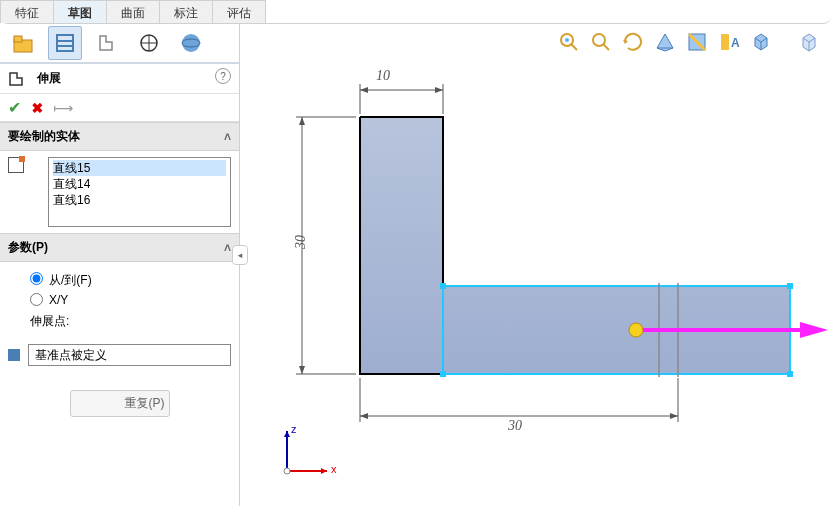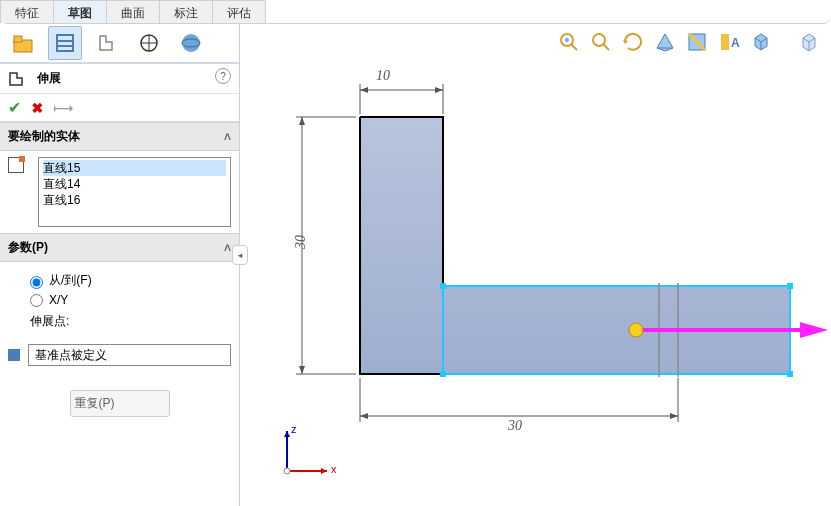--- a/index.html
+++ b/index.html
@@ -20,36 +20,36 @@
 .help-q { position: absolute; right: 8px; top: 4px; width: 16px; height: 16px; border: 1px solid #999; border-radius: 50%; display: flex; align-items: center; justify-content: center; font-size: 10px; cursor: pointer; color: #666; }
 
 .action-row { display: flex; align-items: center; padding: 4px 8px; gap: 10px; border-bottom: 1px solid #e0e0e0; }
 .chk { color: #3a9c3a; font-size: 16px; cursor: pointer; }
 .xbtn { color: #d00; font-size: 14px; cursor: pointer; font-weight: bold; }
 .pin { color: #999; font-size: 14px; cursor: pointer; }
 
 .section-h { background: #e8e8e8; padding: 5px 8px; font-weight: bold; border-top: 1px solid #d0d0d0; border-bottom: 1px solid #d0d0d0; display: flex; justify-content: space-between; align-items: center; }
 .chev { color: #666; cursor: pointer; }
 
-.list-area { padding: 6px 8px; display: flex; gap: 14px; align-items: flex-start; }
+.list-area { padding: 6px 8px; display: flex; gap: 24px; align-items: flex-start; }
 .corner-ico { width: 16px; height: 16px; border: 1px solid #555; position: relative; cursor: pointer; background: #fff; }
 .corner-ico::after { content: ""; position: absolute; right: -2px; top: -2px; width: 6px; height: 6px; background: #e07030; }
 .list-box { flex: 1; border: 1px solid #888; background: #fff; height: 70px; padding: 2px 4px; overflow: auto; }
 .list-box div { line-height: 16px; cursor: pointer; }
 .list-box div.hl { background: #cce5ff; }
 
 .param-body { padding: 6px 12px; }
-.rad { display: flex; align-items: flex-end; gap: 6px; margin: 4px 0 4px 18px; cursor: pointer; }
+.rad { display: flex; align-items: flex-start; gap: 6px; margin: 4px 0 4px 18px; cursor: pointer; }
 .rad input { cursor: pointer; }
 .plabel { margin: 6px 0 4px 18px; }
 .def-row { display: flex; align-items: center; gap: 8px; padding: 0 8px; margin-top: 4px; }
 .sq { width: 12px; height: 12px; background: #4a7fb5; }
 .def-inp { flex: 1; border: 1px solid #888; padding: 3px 6px; background: #fff; }
 
-.repeat-btn { margin: 24px auto 0; display: block; width: 100px; padding: 4px; background: #f5f5f5; border: 1px solid #ccc; border-radius: 3px; cursor: pointer; text-align: left; color: #666; }
+.repeat-btn { margin: 24px auto 0; display: block; width: 100px; padding: 4px; background: #f5f5f5; border: 1px solid #ccc; border-radius: 3px; cursor: pointer; text-align: right; color: #666; }
 
 .splitter { position: absolute; left: 232px; top: 245px; width: 16px; height: 20px; background: #fff; border: 1px solid #ccc; border-radius: 4px; display: flex; align-items: center; justify-content: center; cursor: pointer; z-index: 5; color: #666; font-size: 9px; }
 
 .canvas { position: absolute; left: 240px; top: 24px; right: 0; bottom: 0; background: #fff; }
 .toolbar { position: absolute; top: 4px; right: 8px; display: flex; gap: 4px; }
 .tico { width: 28px; height: 28px; cursor: pointer; display: flex; align-items: center; justify-content: center; }
 
 .drawing { position: absolute; left: 0; top: 0; width: 100%; height: 100%; }
 
 .dim-text { position: absolute; font-size: 14px; color: #555; font-style: italic; font-family: serif; }

